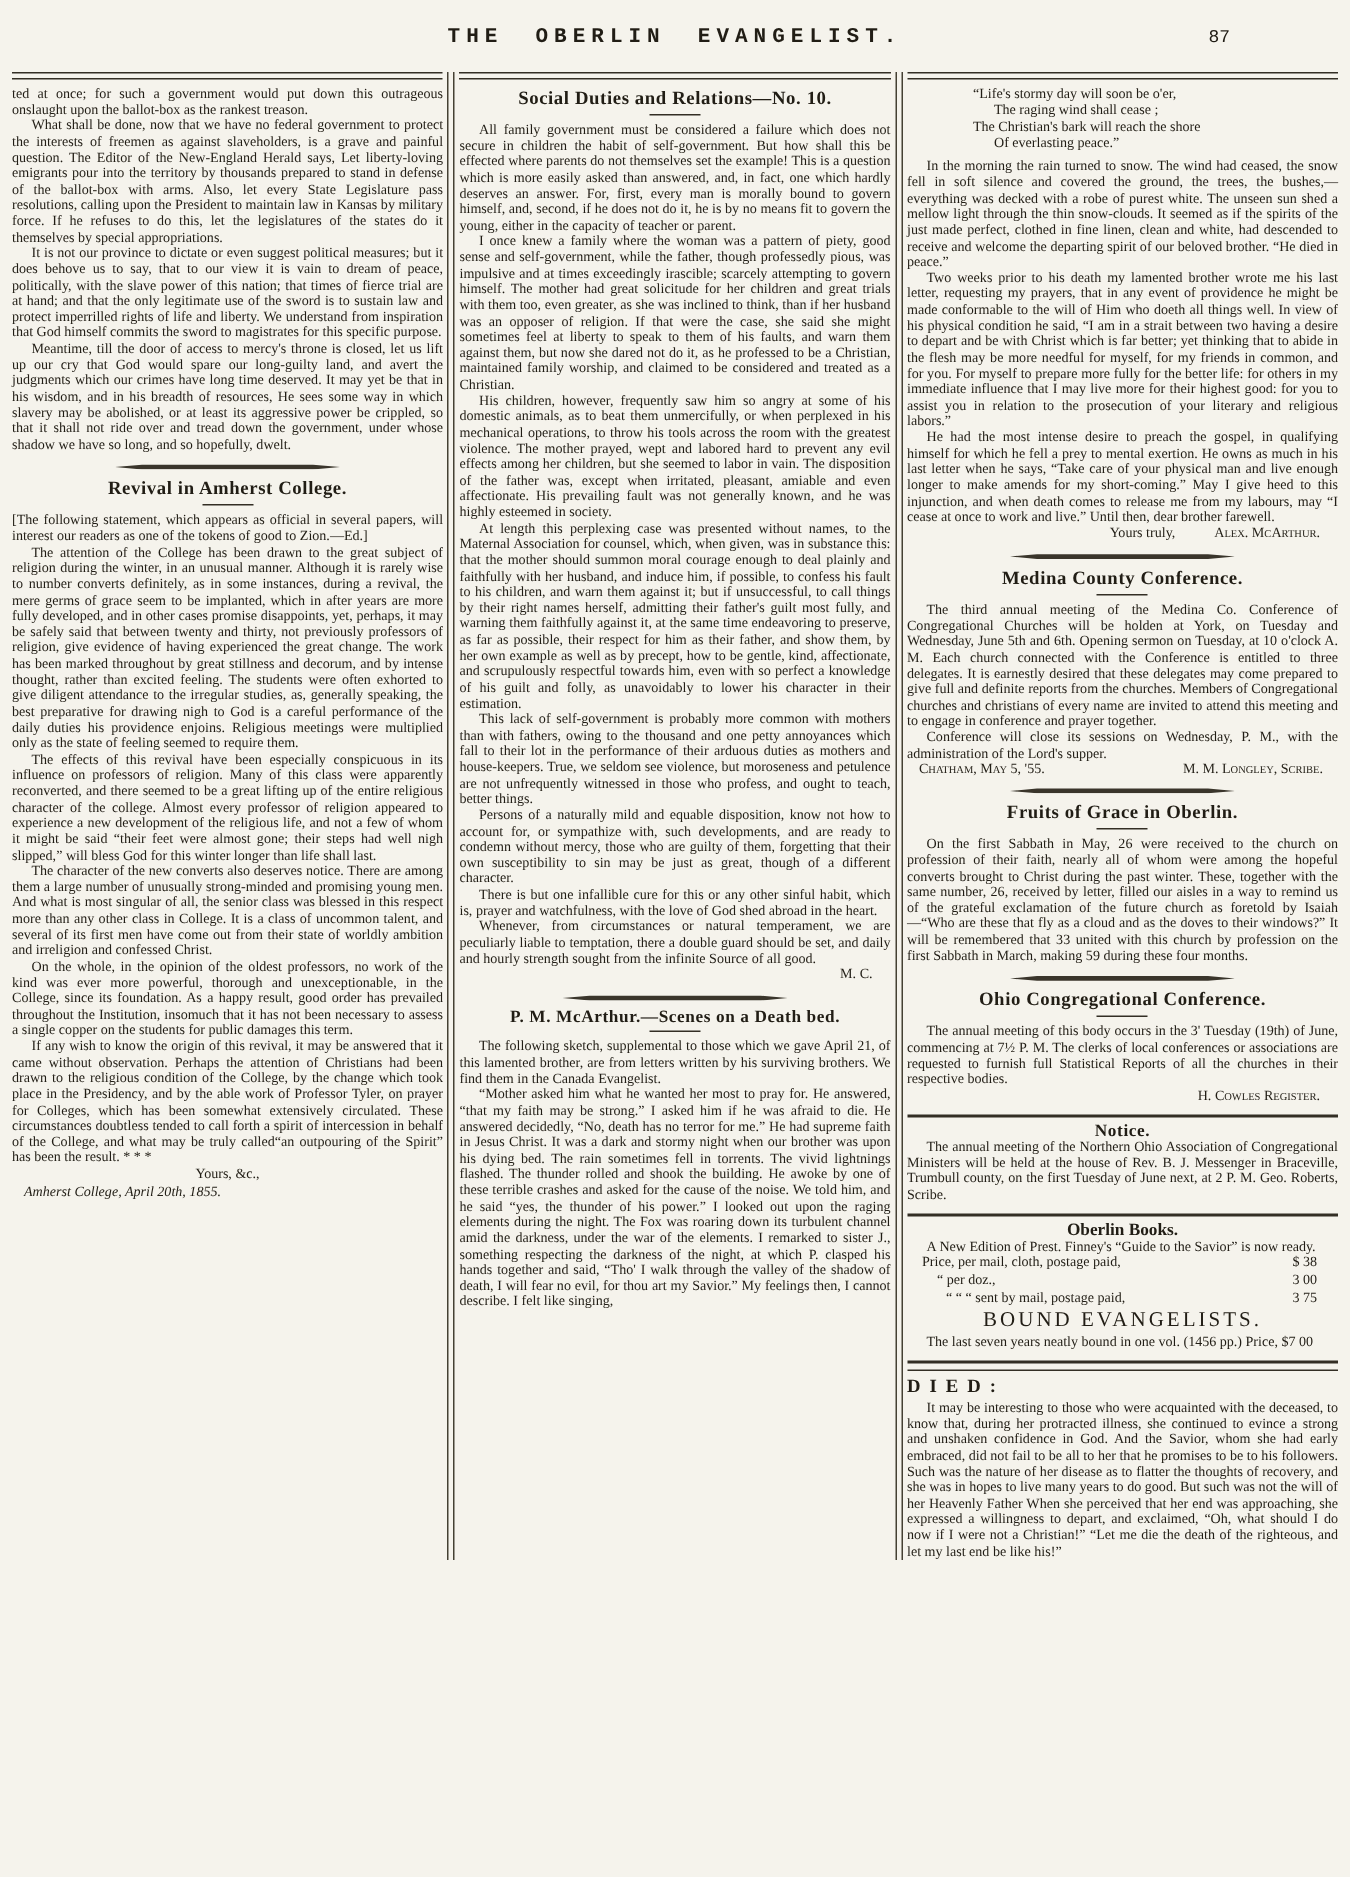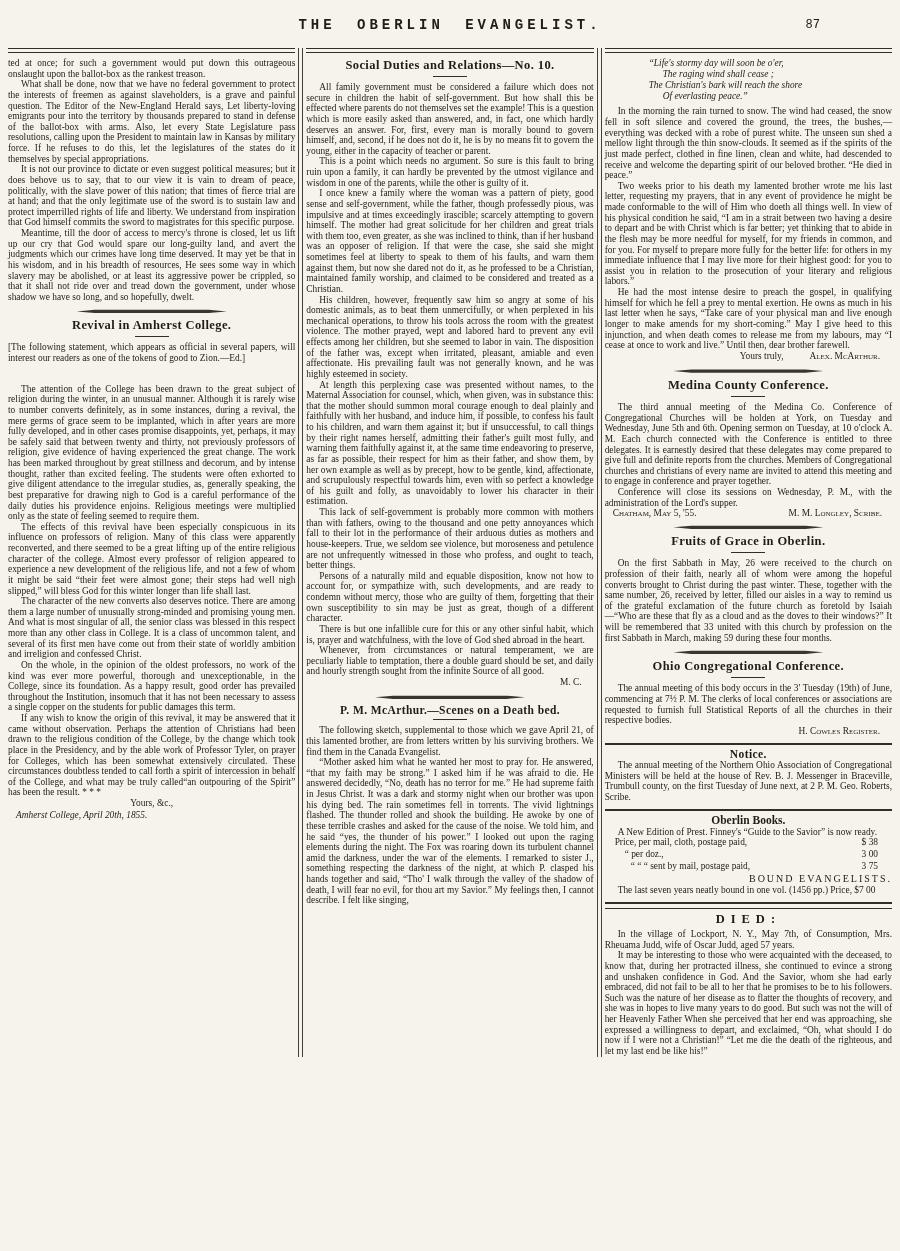--- a/index.html
+++ b/index.html
@@ -22,46 +22,46 @@
   .col{width:291px;}
   .colrule{width:3px;border-left:1px solid #454033;border-right:1px solid #454033;margin:2px 3px 0 3px;}
   .double-rule{height:3px;border-top:1px solid #332e24;border-bottom:1px solid #332e24;margin:2px 0 5px 0;}
   .heavy-rule{height:2px;background:#332e24;margin:6px 0 3px 0;}
   .double-heavy{height:4px;border-top:2px solid #332e24;border-bottom:1px solid #332e24;margin:6px 0 3px 0;}
   
   p.body{
     margin:0;text-indent:13px;text-align:justify;
     font-size:9.4px;line-height:1.13;
   }
-  .ed-note{font-size:9.4px;line-height:1.13;text-align:justify;margin:3px 0 20px 0;}
+  .ed-note{font-size:9.4px;line-height:1.13;text-align:justify;margin:3px 0 0 0;}
   
   .art-title{text-align:center;font-weight:bold;font-size:12.5px;margin:5px 0 1px 0;letter-spacing:0.4px;}
   .art-title.small{font-size:11.5px;}
   .title-rule{width:34px;height:1px;background:#332e24;margin:3px auto 5px auto;}
   .divider{
     width:150px;height:4px;background:#3a352b;margin:7px auto 4px auto;
     clip-path:polygon(0 50%,12% 10%,88% 10%,100% 50%,88% 90%,12% 90%);
   }
   
-  .poem{margin:2px 0 4px 44px;font-size:9.4px;line-height:1.18;font-style:italic;}
+  .poem{margin:2px 0 4px 44px;font-size:9.4px;line-height:1.18;}
   .poem div{text-indent:0;}
   .poem .indent{margin-left:14px;}
   
   .sig-row{display:flex;justify-content:flex-end;gap:26px;font-size:9.4px;line-height:1.2;padding-right:12px;text-align:center;}
   .sig-center{text-align:center;font-size:9.4px;line-height:1.2;}
   .smallcaps{font-variant:small-caps;}
   .dateline{font-style:italic;font-size:9.4px;margin:1px 0 0 8px;}
   .dateline-row{display:flex;justify-content:space-between;font-size:9.4px;padding:0 10px 0 8px;}
   
   .price-row{display:flex;justify-content:space-between;font-size:9.4px;line-height:1.25;padding-right:14px;}
   .price-row .lbl{padding-left:10px;}
   .price-row.d1 .lbl{padding-left:20px;}
   .price-row.d2 .lbl{padding-left:26px;}
-  .bound-title{text-align:right;font-size:10px;letter-spacing:2px;margin:1px 0;}
-  .died-title{text-align:center;font-weight:bold;font-size:12.5px;letter-spacing:6px;margin:3px 0 2px 0;}
+  .bound-title{text-align:center;font-size:14px;letter-spacing:2px;margin:1px 0;}
+  .died-title{font-weight:bold;font-size:12.5px;letter-spacing:6px;margin:3px 0 2px 0;}
   .books-title{text-align:center;font-weight:bold;font-size:11.5px;margin:2px 0 1px 0;}
 </style>
 </head>
 <body>
 
 <div class="page">
 
   <div class="masthead">
     <div class="masthead-title">THE OBERLIN EVANGELIST.</div>
     <div class="masthead-page">87</div>
@@ -89,21 +89,20 @@
       <div class="dateline">Amherst College, April 20th, 1855.</div>
     </div>
 
     <div class="colrule"></div>
 
     <div class="col">
       <div class="double-rule"></div>
       <div class="art-title">Social Duties and Relations—No. 10.</div>
       <div class="title-rule"></div>
       <p class="body">All family government must be considered a failure which does not secure in children the habit of self-government. But how shall this be effected where parents do not themselves set the example! This is a question which is more easily asked than answered, and, in fact, one which hardly deserves an answer. For, first, every man is morally bound to govern himself, and, second, if he does not do it, he is by no means fit to govern the young, either in the capacity of teacher or parent.</p>
-      <p class="body">This is a point which needs no argument. So sure is this fault to bring ruin upon a family, it can hardly be prevented by the utmost vigilance and wisdom in one of the parents, while the other is guilty of it.</p>
       <p class="body">I once knew a family where the woman was a pattern of piety, good sense and self-government, while the father, though professedly pious, was impulsive and at times exceedingly irascible; scarcely attempting to govern himself. The mother had great solicitude for her children and great trials with them too, even greater, as she was inclined to think, than if her husband was an opposer of religion. If that were the case, she said she might sometimes feel at liberty to speak to them of his faults, and warn them against them, but now she dared not do it, as he professed to be a Christian, maintained family worship, and claimed to be considered and treated as a Christian.</p>
       <p class="body">His children, however, frequently saw him so angry at some of his domestic animals, as to beat them unmercifully, or when perplexed in his mechanical operations, to throw his tools across the room with the greatest violence. The mother prayed, wept and labored hard to prevent any evil effects among her children, but she seemed to labor in vain. The disposition of the father was, except when irritated, pleasant, amiable and even affectionate. His prevailing fault was not generally known, and he was highly esteemed in society.</p>
       <p class="body">At length this perplexing case was presented without names, to the Maternal Association for counsel, which, when given, was in substance this: that the mother should summon moral courage enough to deal plainly and faithfully with her husband, and induce him, if possible, to confess his fault to his children, and warn them against it; but if unsuccessful, to call things by their right names herself, admitting their father's guilt most fully, and warning them faithfully against it, at the same time endeavoring to preserve, as far as possible, their respect for him as their father, and show them, by her own example as well as by precept, how to be gentle, kind, affectionate, and scrupulously respectful towards him, even with so perfect a knowledge of his guilt and folly, as unavoidably to lower his character in their estimation.</p>
       <p class="body">This lack of self-government is probably more common with mothers than with fathers, owing to the thousand and one petty annoyances which fall to their lot in the performance of their arduous duties as mothers and house-keepers. True, we seldom see violence, but moroseness and petulence are not unfrequently witnessed in those who profess, and ought to teach, better things.</p>
       <p class="body">Persons of a naturally mild and equable disposition, know not how to account for, or sympathize with, such developments, and are ready to condemn without mercy, those who are guilty of them, forgetting that their own susceptibility to sin may be just as great, though of a different character.</p>
       <p class="body">There is but one infallible cure for this or any other sinful habit, which is, prayer and watchfulness, with the love of God shed abroad in the heart.</p>
       <p class="body">Whenever, from circumstances or natural temperament, we are peculiarly liable to temptation, there a double guard should be set, and daily and hourly strength sought from the infinite Source of all good.</p>
       <div class="sig-row">
         <span>M. C.</span>
       </div>
@@ -173,18 +172,17 @@
       </div>
       <div class="price-row d2">
         <span class="lbl">“    “    “    sent by mail, postage paid,</span>
         <span>3 75</span>
       </div>
       <div class="bound-title">BOUND EVANGELISTS.</div>
       <p class="body">The last seven years neatly bound in one vol. (1456 pp.) Price, $7 00</p>
 
       <div class="double-heavy"></div>
       <div class="died-title">DIED:</div>
-      <p class="body">In the village of Lockport, N. Y., May 7th, of Consumption, Mrs. Rheuama Judd, wife of Oscar Judd, aged 57 years.</p>
       <p class="body">It may be interesting to those who were acquainted with the deceased, to know that, during her protracted illness, she continued to evince a strong and unshaken confidence in God. And the Savior, whom she had early embraced, did not fail to be all to her that he promises to be to his followers. Such was the nature of her disease as to flatter the thoughts of recovery, and she was in hopes to live many years to do good. But such was not the will of her Heavenly Father When she perceived that her end was approaching, she expressed a willingness to depart, and exclaimed, “Oh, what should I do now if I were not a Christian!” “Let me die the death of the righteous, and let my last end be like his!”</p>
     </div>
 
   </div>
 </div>
 
 </body></html>

